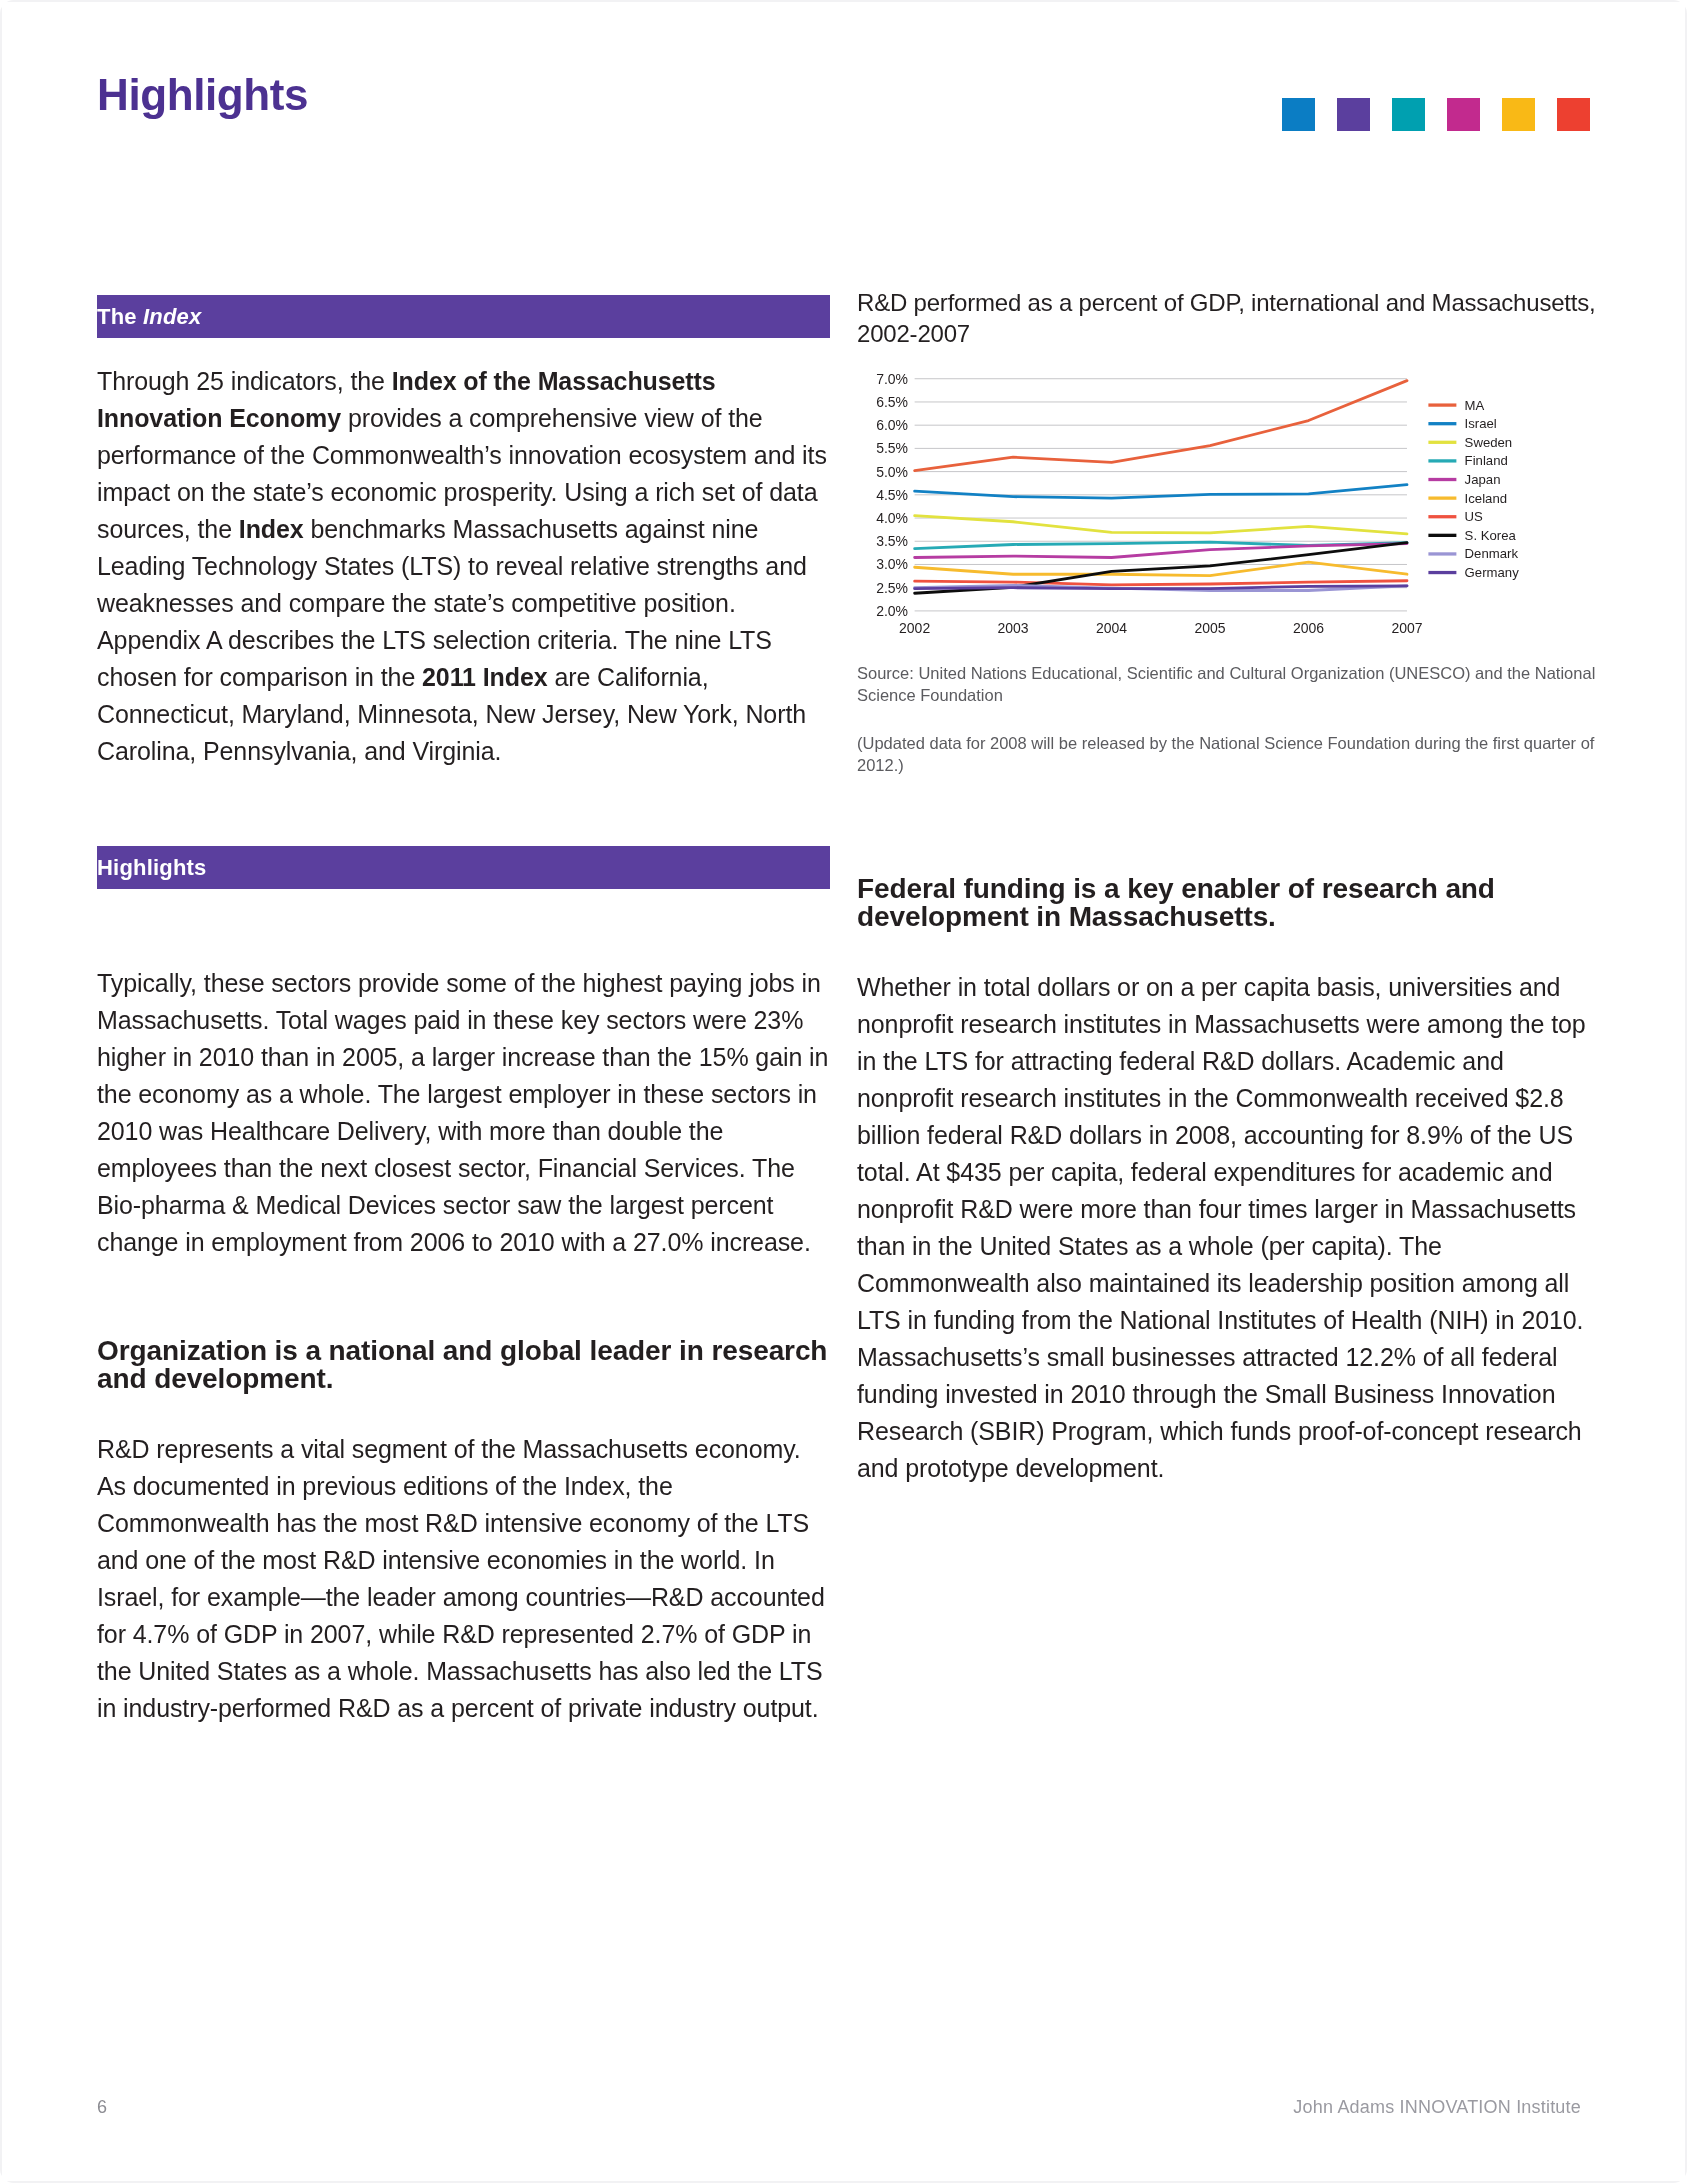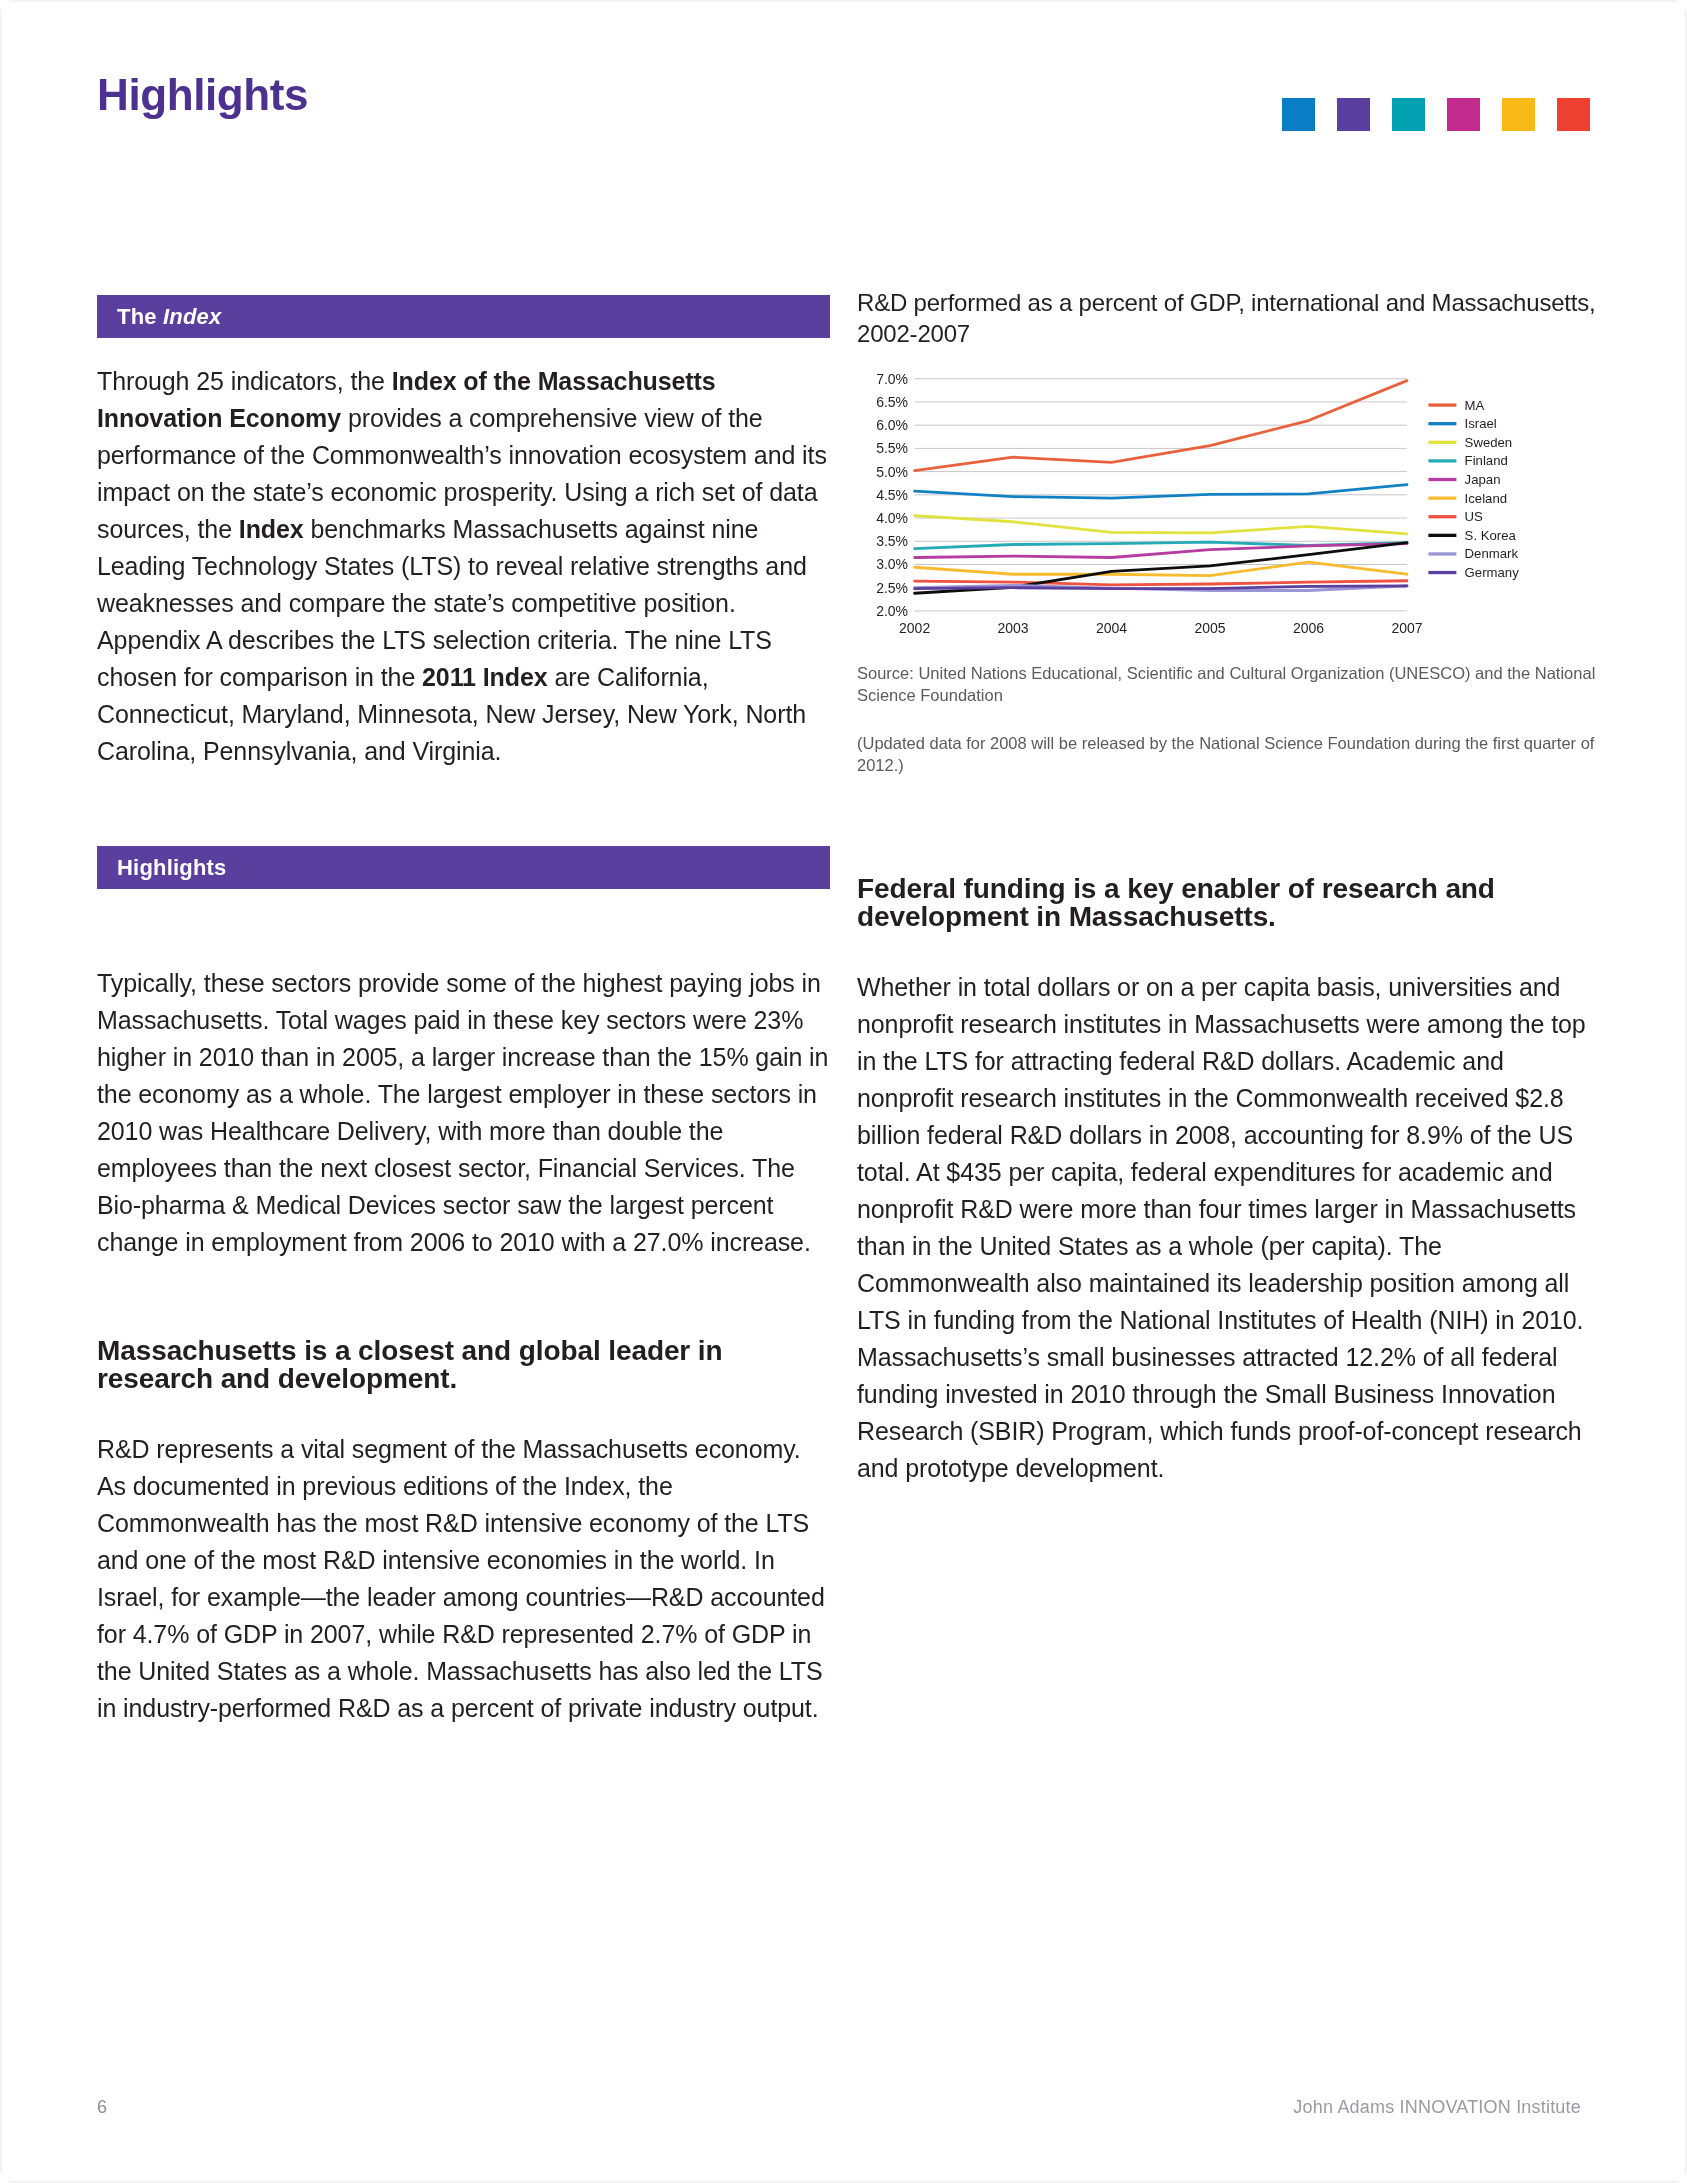--- a/index.html
+++ b/index.html
@@ -76,21 +76,21 @@
     width: 741px;
   }
 
   
   .section-bar {
     background: #5b3f9e;
     color: #ffffff;
     height: 43px;
     display: flex;
     align-items: center;
-    padding-left: 20px;
+    padding-left: 0;
     box-sizing: border-box;
     font-size: 22px;
     font-weight: bold;
     letter-spacing: 0.2px;
   }
   .section-bar .ital {
     font-style: italic;
     font-weight: bold;
   }
 
@@ -204,21 +204,21 @@
     <div class="section-bar">
       <span>Highlights</span>
     </div>
 
     <div class="gap-md"></div>
 
     <div class="gap-md"></div>
     <p class="body">Typically, these sectors provide some of the highest paying jobs in Massachusetts. Total wages paid in these key sectors were 23% higher in 2010 than in 2005, a larger increase than the 15% gain in the economy as a whole. The largest employer in these sectors in 2010 was Healthcare Delivery, with more than double the employees than the next closest sector, Financial Services. The Bio-pharma &amp; Medical Devices sector saw the largest percent change in employment from 2006 to 2010 with a 27.0% increase.</p>
 
     <div class="gap-lg"></div>
-    <p class="lead">Massachusetts is a closest and global leader in research and development.</p>
+    <p class="lead">Organization is a national and global leader in research and development.</p>
 
     <div class="gap-md"></div>
     <p class="body">R&amp;D represents a vital segment of the Massachusetts economy. As documented in previous editions of the Index, the Commonwealth has the most R&amp;D intensive economy of the LTS and one of the most R&amp;D intensive economies in the world. In Israel, for example—the leader among countries—R&amp;D accounted for 4.7% of GDP in 2007, while R&amp;D represented 2.7% of GDP in the United States as a whole. Massachusetts has also led the LTS in industry-performed R&amp;D as a percent of private industry output.</p>
   </div>
 
   <div class="col-right">
 
     <p class="chart-title">R&amp;D performed as a percent of GDP, international and Massachusetts, 2002-2007</p>
 
     <div class="chart-wrap">

